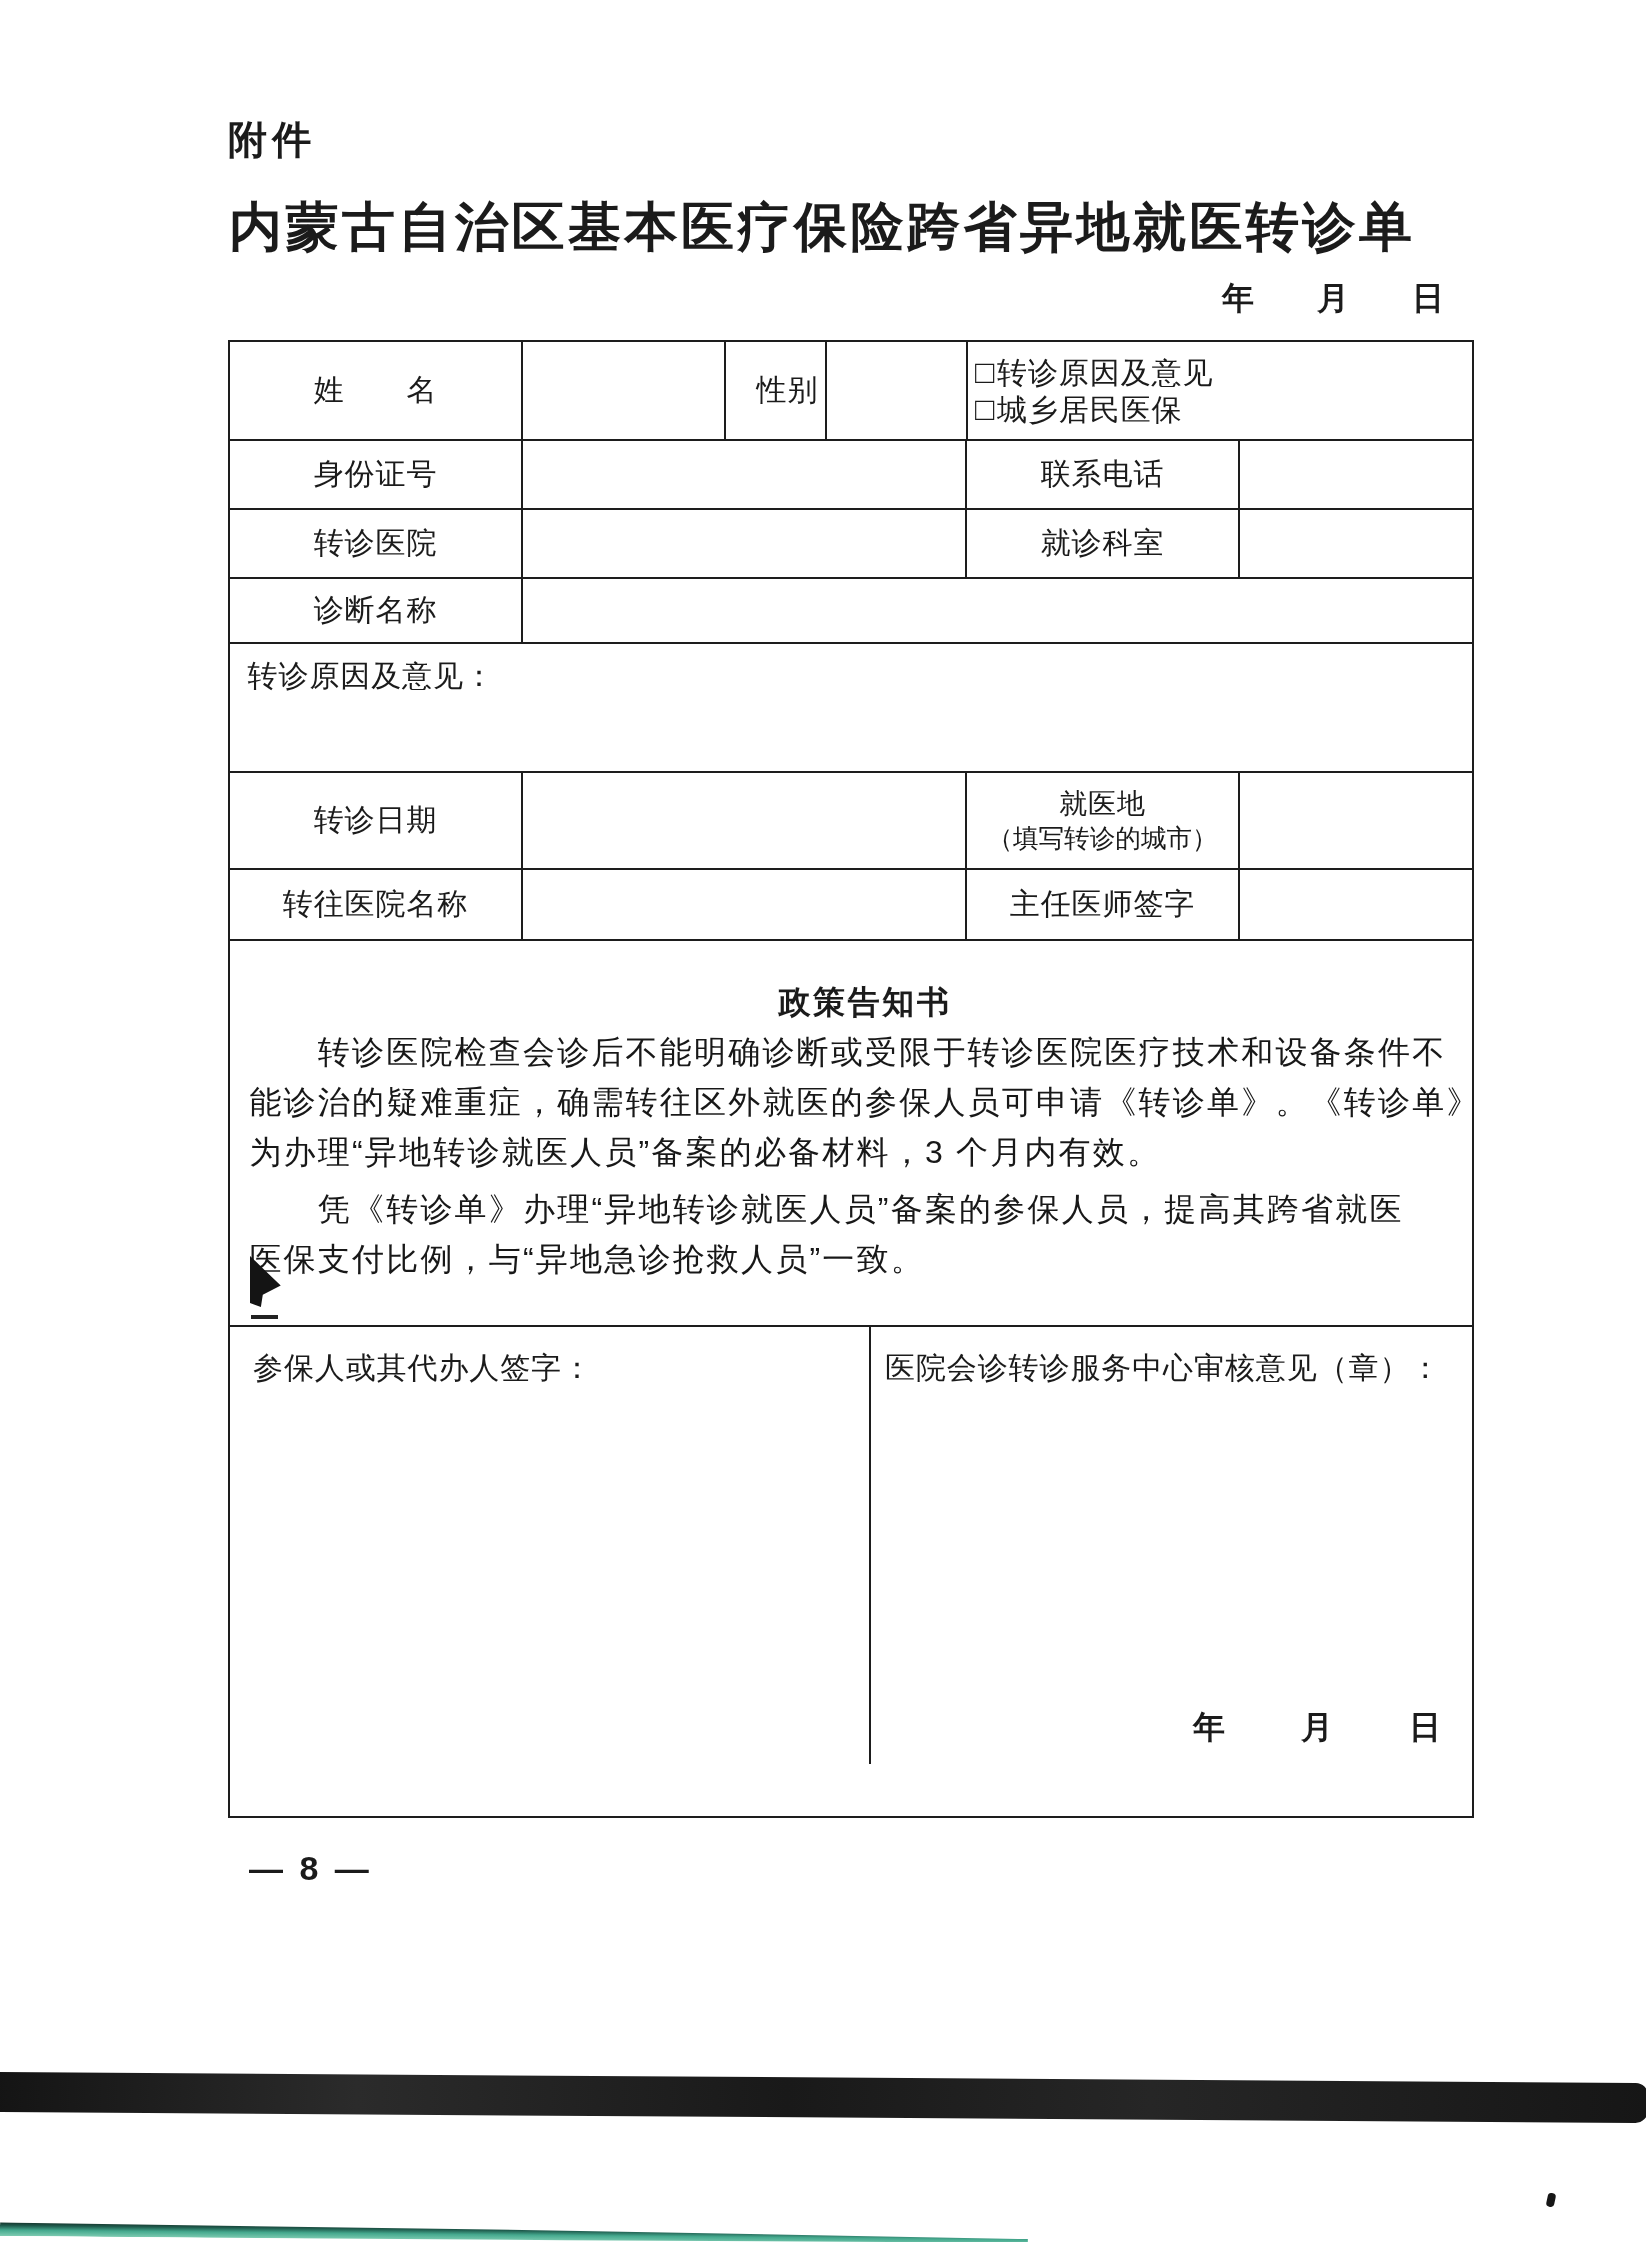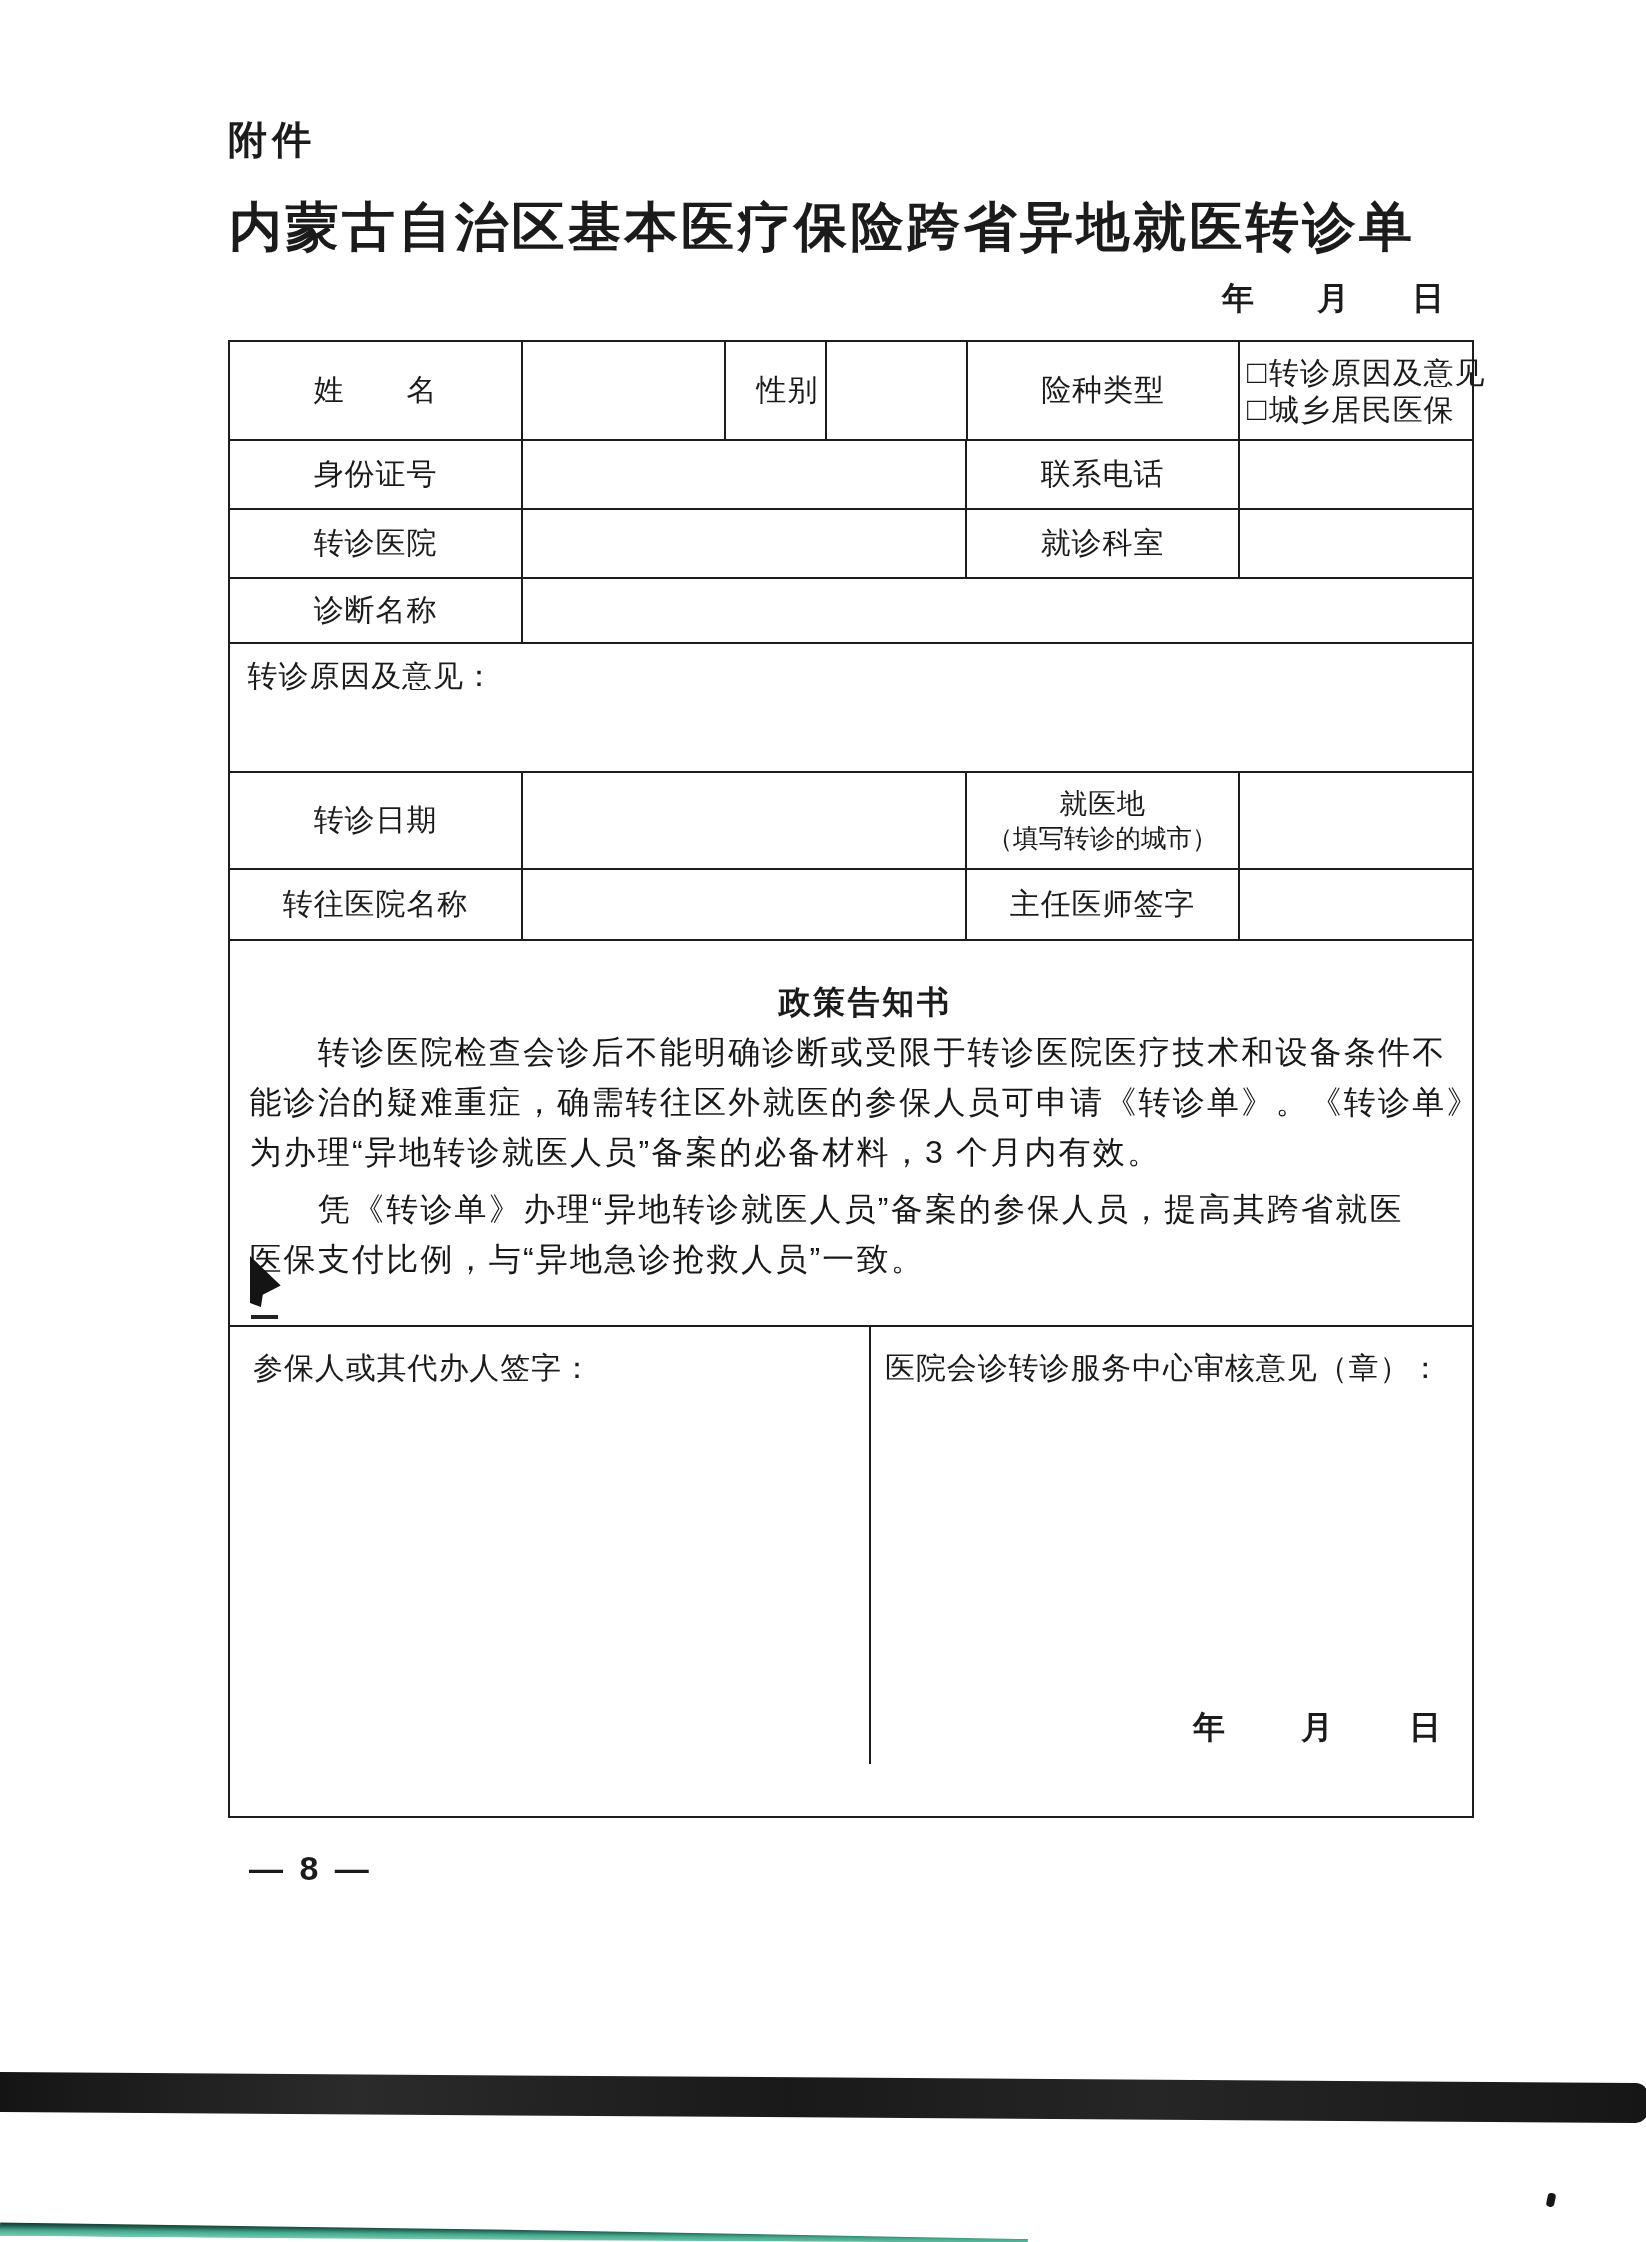--- a/index.html
+++ b/index.html
@@ -138,21 +138,20 @@
     <span>日</span>
   </div>
 
   <div class="abs form-table">
 
     <div class="trow r1">
       <div class="cell w-label">姓　　名</div>
       <div class="cell w-nameval"></div>
       <div class="cell w-gender">性别</div>
       <div class="cell w-genderval"></div>
-      <div class="cell w-instype">险种类型</div>
       <div class="cell w-cb cb-cell">
         <div class="cb-line">
           <span class="cb-box">□</span>
           <span>转诊原因及意见</span>
         </div>
         <div class="cb-line">
           <span class="cb-box">□</span>
           <span>城乡居民医保</span>
         </div>
       </div>

